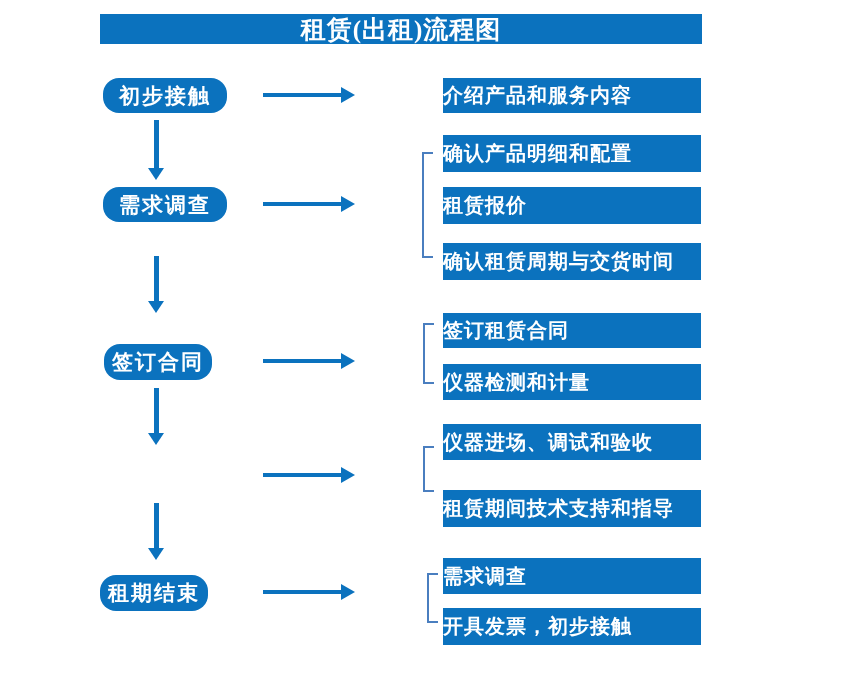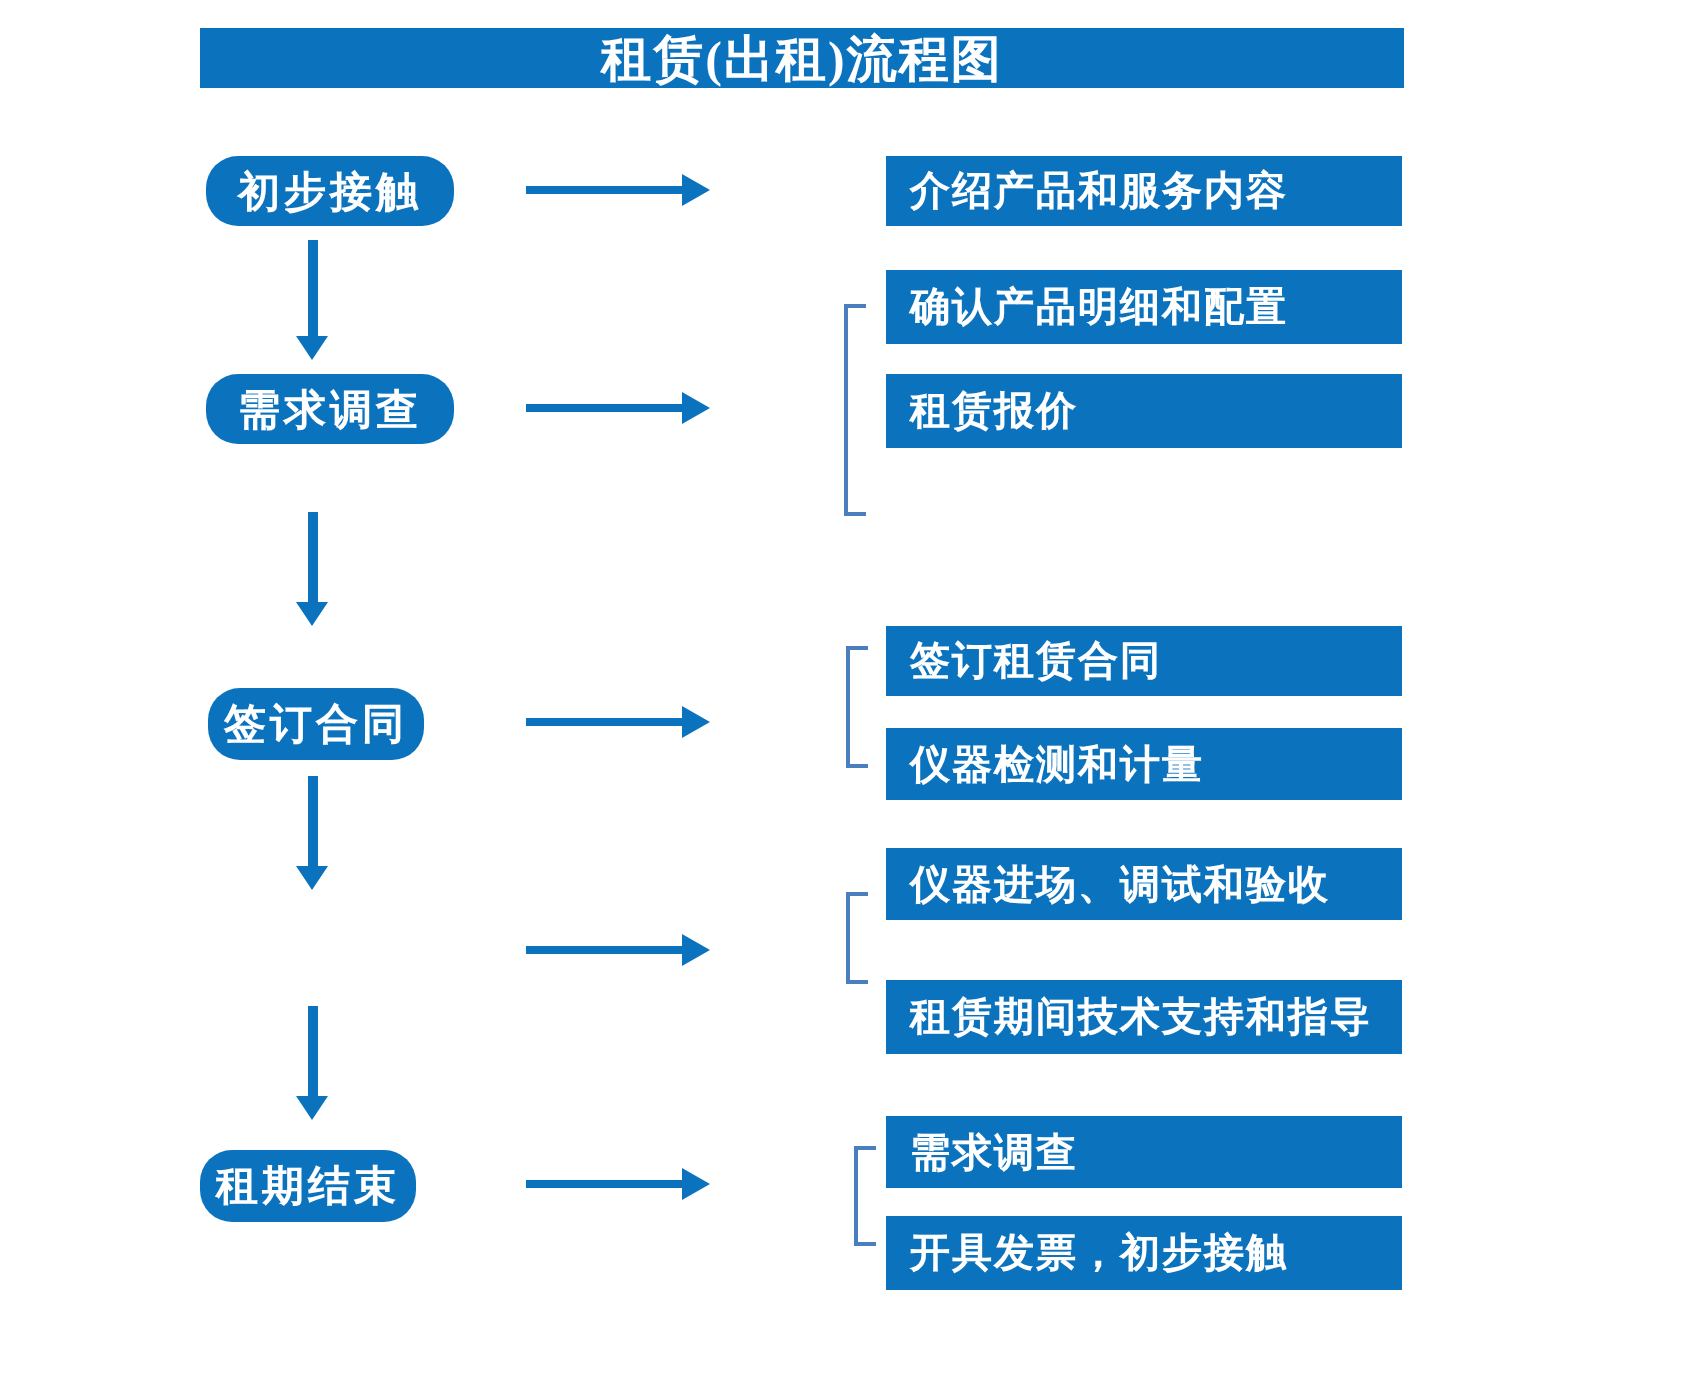--- a/index.html
+++ b/index.html
@@ -45,21 +45,20 @@
   .detail-box {
     position: absolute;
     left: 443px;
     width: 258px;
     background: var(--primary);
     color: var(--box-text);
     font-weight: bold;
     font-size: 20px;
     display: flex;
     align-items: center;
-    padding-left: 12px;
     letter-spacing: 1px;
   }
   .h-arrow {
     position: absolute;
     left: 263px;
     width: 92px;
     height: 16px;
     display: flex;
     align-items: center;
   }
@@ -109,20 +108,21 @@
   <div class="title-bar">租赁(出租)流程图</div>
 
   <div class="step-box" style="left:103px;top:78px;width:124px;height:35px">初步接触</div>
   <div class="step-box" style="left:103px;top:187px;width:124px;height:35px">需求调查</div>
   <div class="step-box" style="left:104px;top:344px;width:108px;height:36px">签订合同</div>
   <div class="step-box" style="left:100px;top:575px;width:108px;height:36px">租期结束</div>
 
   <div class="detail-box" style="top:78px;height:35px">介绍产品和服务内容</div>
   <div class="detail-box" style="top:135px;height:37px">确认产品明细和配置</div>
   <div class="detail-box" style="top:187px;height:37px">租赁报价</div>
+  <div class="detail-box" style="top:243px;height:37px">确认租赁周期与交货时间</div>
   <div class="detail-box" style="top:313px;height:35px">签订租赁合同</div>
   <div class="detail-box" style="top:364px;height:36px">仪器检测和计量</div>
   <div class="detail-box" style="top:424px;height:36px">仪器进场、调试和验收</div>
   <div class="detail-box" style="top:490px;height:37px">租赁期间技术支持和指导</div>
   <div class="detail-box" style="top:558px;height:36px">需求调查</div>
   <div class="detail-box" style="top:608px;height:37px">开具发票，初步接触</div>
 
   <div class="h-arrow" style="top:87px">
     <div class="shaft"></div>
     <div class="head"></div>

